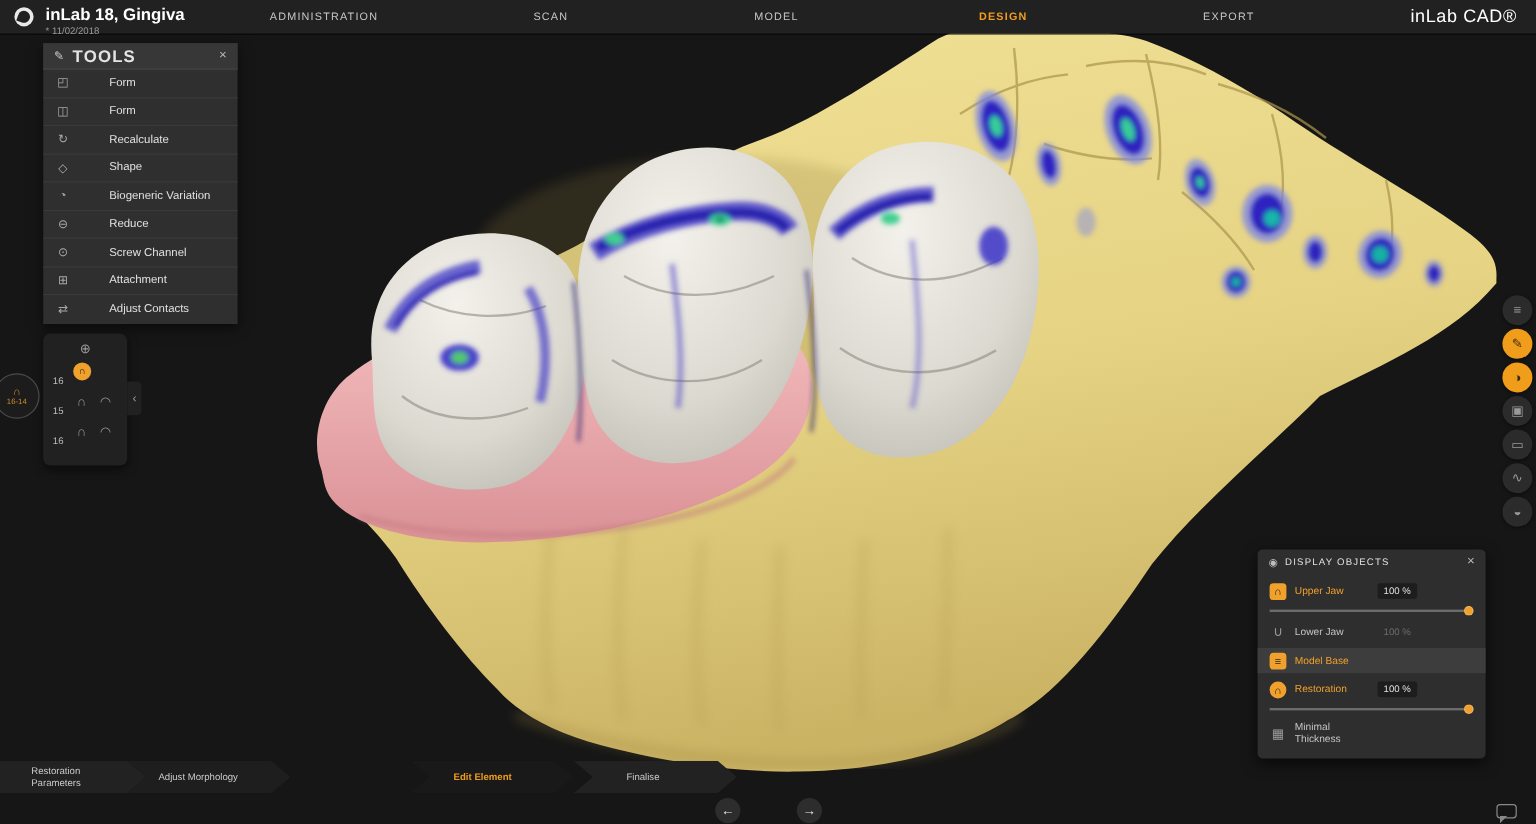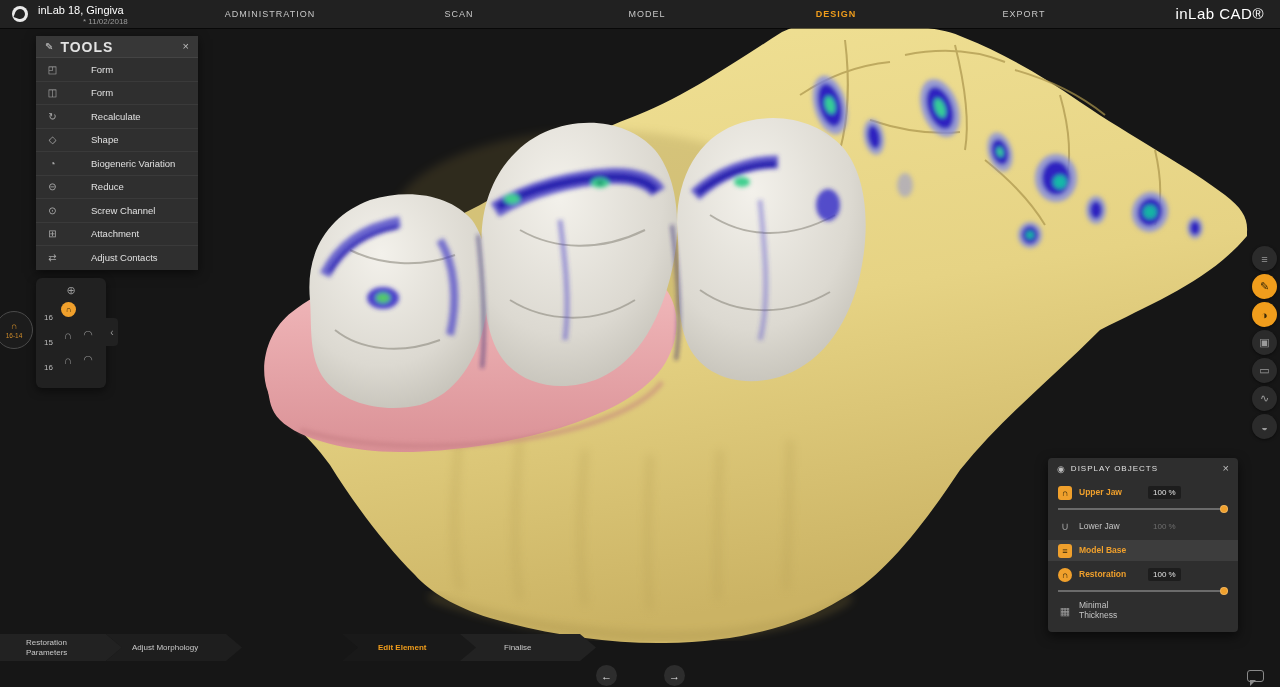--- a/index.html
+++ b/index.html
@@ -11,22 +11,22 @@
   #scene { position:absolute; inset:0; z-index:1; }
 
   
   #top-bar { position:absolute; top:0; left:0; right:0; height:28px; background:#212121; z-index:30;
              box-shadow:0 1px 0 rgba(0,0,0,.6); }
   #brand-logo { position:absolute; left:12px; top:6px; width:16px; height:16px; border-radius:50%;
                 background:#e9e9e9; }
   #brand-logo:before { content:""; position:absolute; left:3px; top:3px; width:10px; height:10px;
                 background:#212121; border-radius:50% 50% 50% 0; transform:rotate(20deg); }
   #project { position:absolute; left:38px; top:4px; line-height:1.2; }
-  #project .name { font-size:11px; font-weight:normal; color:#fff; }
-  #project .date { font-size:8px; color:#9a9a9a;margin-left:45px; }
+  #project .name { font-size:14px; font-weight:bold; color:#fff; }
+  #project .date { font-size:8px; color:#9a9a9a; }
   .nav-item { position:absolute; top:9px; transform:translateX(-50%); font-size:9px; letter-spacing:1px;
               color:#c7c7c7; cursor:pointer; white-space:nowrap; }
   .nav-item.active { color:#f09d1c; font-weight:bold; }
   #brand-name { position:absolute; right:16px; top:5px; font-size:15px; color:#fff; letter-spacing:.5px; }
 
   
   #tools { position:absolute; left:36px; top:36px; width:162px; background:#2f2f2f; z-index:20;
            box-shadow:0 3px 10px rgba(0,0,0,.55); }
   #tools .hdr { height:22px; display:flex; align-items:center; gap:7px; padding:0 9px;
                 background:#373737; border-bottom:1px solid #444; }
@@ -71,21 +71,21 @@
   #display-objects .hdr .ttl { flex:1; font-size:8px; font-weight:normal; letter-spacing:1px; color:#e0e0e0; }
   .obj-row { display:flex; align-items:center; gap:7px; padding:0 10px; height:21px; margin-top:3px;
              cursor:pointer; }
   .obj-row.hl { background:#3d3d3d; }
   .obj-icon { width:14px; height:14px; border-radius:3px; display:flex; align-items:center;
               justify-content:center; font-size:9px; flex:0 0 auto; }
   .obj-icon.on { background:#f0a02c; color:#2a2008; }
   .obj-icon.on.round { border-radius:50%; }
   .obj-icon.off { color:#9a9a9a; font-size:11px; }
   .obj-label { flex:1; font-size:8.5px; color:#c4c4c4; line-height:1.15; max-width:62px; }
-  .obj-row.act .obj-label { color:#f0a02c; font-weight:bold; }
+  .obj-row.act .obj-label { color:#f0a02c; font-weight:normal; }
   .obj-value { font-size:8px; color:#e0e0e0; background:#1d1d1d; padding:2px 5px; border-radius:2px; }
   .obj-value.dim { background:transparent; color:#6e6e6e; }
   .slider { position:relative; height:9px; margin:1px 10px 2px 10px; cursor:pointer; }
   .slider .track { position:absolute; left:0; right:0; top:4px; height:2px; background:#6b6b6b; }
   .slider .knob { position:absolute; right:0; top:1px; width:8px; height:8px; border-radius:50%;
                   background:#f0a02c; border:1px solid #fff3; }
 
   
   #steps { position:absolute; left:0; top:634px; width:620px; height:27px; z-index:20; }
   .step { position:absolute; top:0; height:27px; display:flex; flex-direction:column; justify-content:center;
@@ -394,21 +394,21 @@
   <nav id="steps">
     <div class="step first" style="left:0;width:122px;background:#222;padding-left:26px">
       <span>Restoration Parameters</span>
     </div>
     <div class="step" style="left:106px;width:136px;background:#1e1e1e;padding-left:26px">
       <span>Adjust Morphology</span>
     </div>
     <div class="step active" style="left:342px;width:136px;background:#191919;padding-left:36px">
       <span>Edit Element</span>
     </div>
-    <div class="step" style="left:460px;width:136px;background:#222;padding-left:44px">
+    <div class="step" style="left:478px;width:136px;background:#222;padding-left:44px">
       <span>Finalise</span>
     </div>
   </nav>
 
   <div class="nav-circle" style="left:596px">
     <span>←</span>
   </div>
   <div class="nav-circle" style="left:664px">
     <span>→</span>
   </div>

